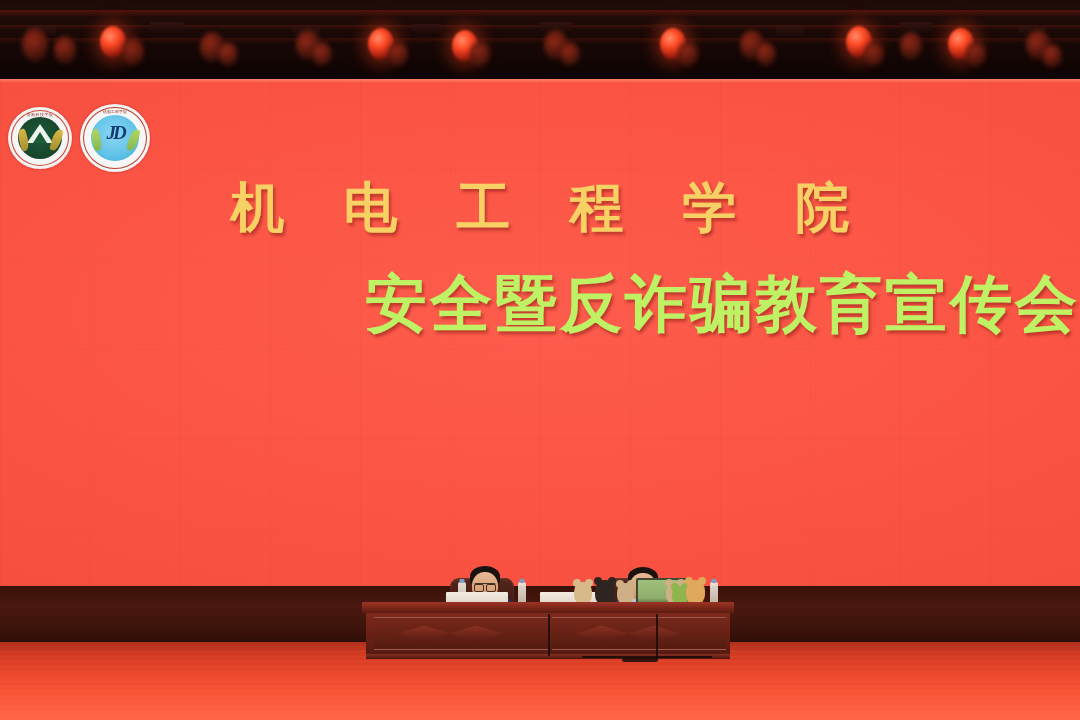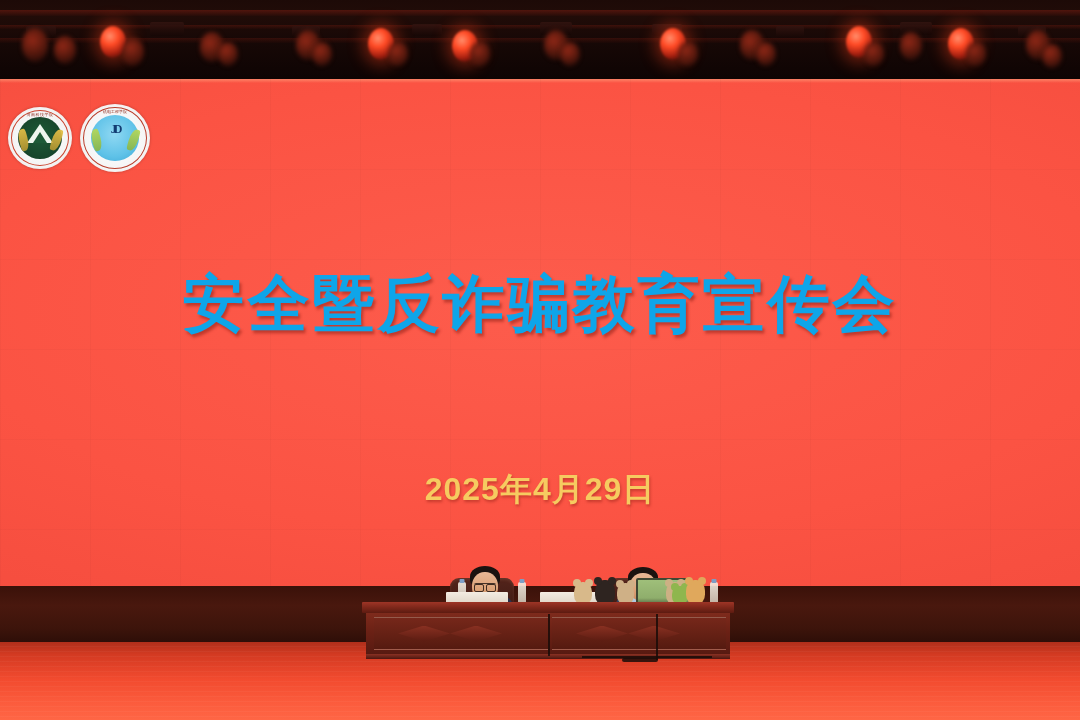--- a/index.html
+++ b/index.html
@@ -191,22 +191,23 @@
     position: absolute;
     left: 11px; top: 11px;
     width: 48px; height: 46px;
     border-radius: 50%;
     background: radial-gradient(circle at 48% 42%, #8fd8f2 0%, #5fc2e8 60%, #3aa8d6 100%);
   }
   .logo-blue .jd {
     position: absolute;
     left: 50%; top: 19px;
     transform: translateX(-50%);
-    font-size: 12px;
+    font-size: 19px;
     font-weight: bold;
+    font-style: italic;
     color: #123c72;
     letter-spacing: -3px;
     line-height: 1;
     font-family: "Liberation Serif", serif;
   }
   .logo-blue .wheat-l, .logo-blue .wheat-r {
     position: absolute;
     top: 25px;
     width: 9px; height: 22px;
     background: linear-gradient(to bottom, rgba(180,215,90,.95), rgba(140,180,60,.85));
@@ -253,23 +254,24 @@
     text-shadow: 2px 3px 3px rgba(120,20,10,.45);
     line-height: 1;
   }
   .t-title {
     position: absolute;
     left: 0; top: 194px;
     width: 1080px;
     font-size: 62px;
     font-weight: bold;
     letter-spacing: 3px;
-    color: #0ea5e9;
+    color: #bef264;
     text-shadow: 2px 3px 3px rgba(120,20,10,.45);
     line-height: 1;
+    text-align: right;
   }
   .t-speaker {
     position: absolute;
     left: 0; top: 299px;
     width: 1080px;
     font-size: 37px;
     font-weight: bold;
     letter-spacing: 2px;
     color: #f6cb60;
     text-shadow: 1px 2px 3px rgba(120,20,10,.4);
@@ -521,22 +523,22 @@
     <div class="lamp dim" style="left:966px; top:42px; width:20px; height:24px;"></div>
     <div class="lamp dim" style="left:1026px;top:30px; width:24px; height:30px;"></div>
     <div class="lamp dim" style="left:1042px;top:44px; width:20px; height:24px;"></div>
   </div>
 
   <div class="screen">
     <div class="screen-topglow"></div>
   </div>
 
   <div class="slide-text">
+    <div class="t-org">机 电 工 程 学 院</div>
     <div class="t-title">安全暨反诈骗教育宣传会</div>
-    <div class="t-date">2025年4月29日</div>
   </div>
 
   <div class="logos">
     <div class="logo logo-green">
       <div class="ring"></div>
       <div class="core"></div>
       <div class="mtn"></div>
       <div class="mtn-inner"></div>
       <div class="wheat-l"></div>
       <div class="wheat-r"></div>

